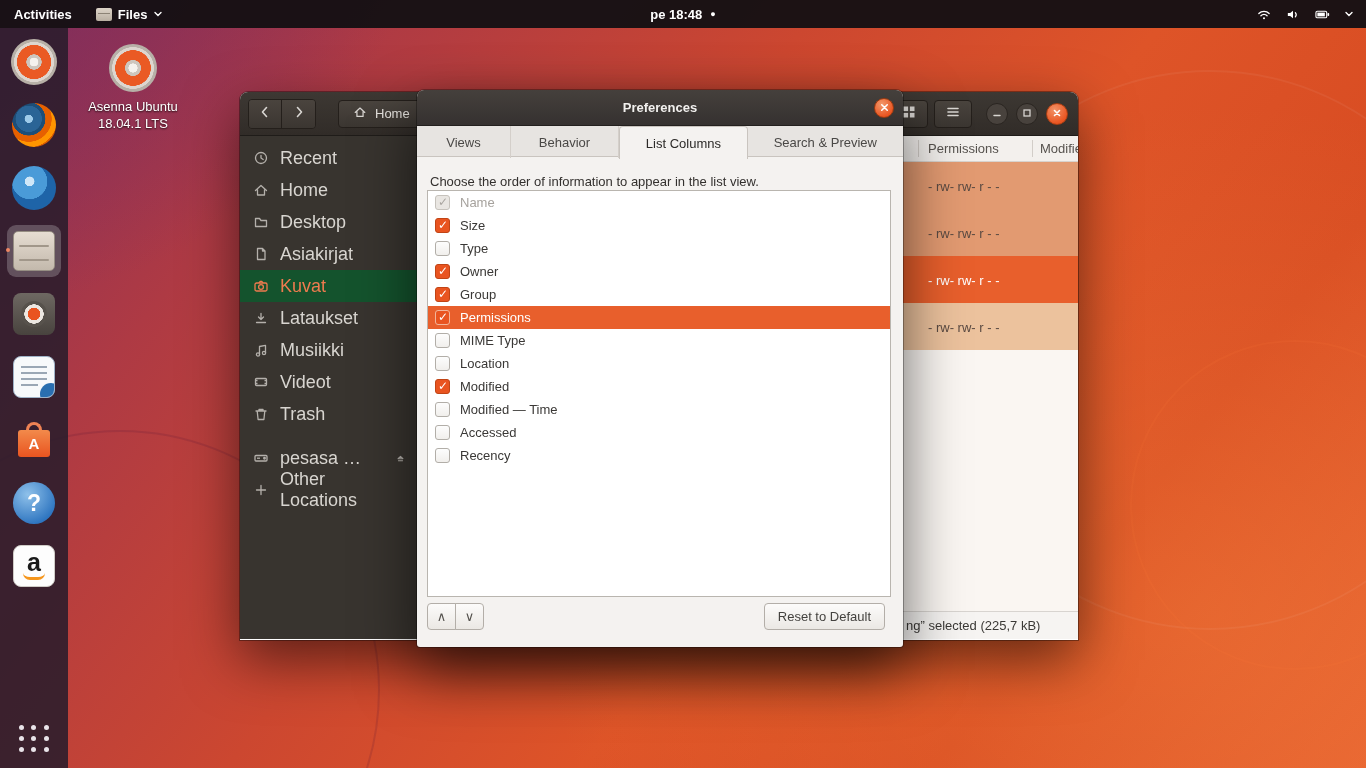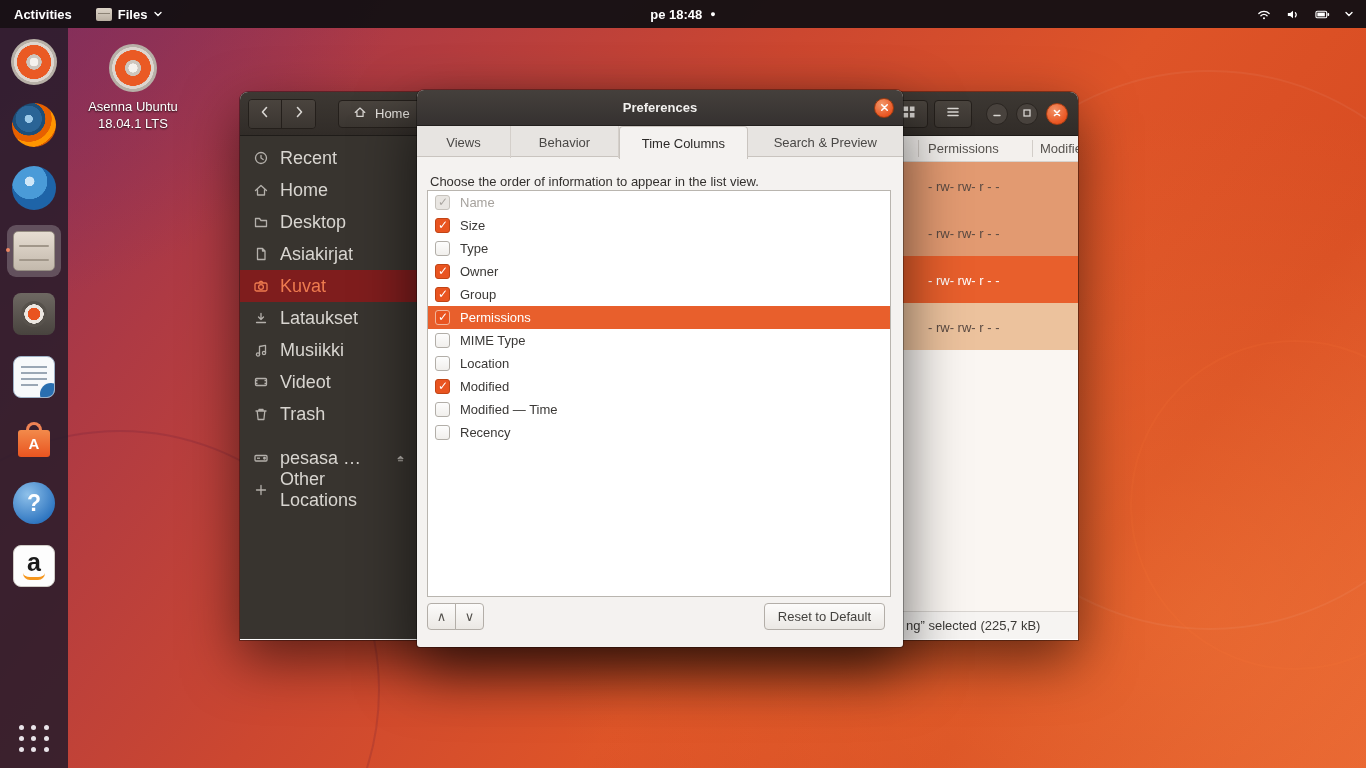--- a/index.html
+++ b/index.html
@@ -92,21 +92,21 @@
     display:flex; align-items:center; justify-content:center; margin-left:6px; }
   .win-controls { display:flex; align-items:center; gap:8px; margin-left:14px; margin-right:2px; }
   .wc { width:22px; height:22px; border-radius:50%; background:#48423d; border:1px solid #2a2521; display:flex; align-items:center; justify-content:center; }
   .wc.close { background:radial-gradient(circle at 38% 30%, #f29368, #e95420 72%); border-color:#a93e12; }
 
   .fm-body { display:flex; height:503px; }
   .fm-sidebar { width:180px; background:#38342f; padding-top:6px; flex:none; }
   .sb-item { height:32px; display:flex; align-items:center; gap:11px; padding:0 13px; color:#d8d5d0; font-size:18px; }
   .sb-item .si svg { display:block; }
   .sb-item svg * { stroke:#b4b0ab; }
-  .sb-item.selected { background:#7f1d1d; color:#ee7b4f; }
+  .sb-item.selected { background:#14532d; color:#ee7b4f; }
   .sb-item.selected svg * { stroke:#ee7b4f; }
   .sb-gap { height:12px; }
   .sb-eject { margin-left:auto; }
 
   .fm-content { flex:1; position:relative; background:#faf6f2; overflow:hidden; }
   .col-hdr { height:26px; background:#f3f0ed; border-bottom:1px solid #d8d3ce; position:relative; color:#56524e; font-size:13px; }
   .col-hdr .hdr-label { position:absolute; top:5px; white-space:nowrap; }
   .hdr-label.c1 { left:508px; }
   .hdr-label.c2 { left:620px; }
   .col-sep { position:absolute; top:4px; bottom:4px; width:1px; background:#d2cdc8; }
@@ -388,21 +388,21 @@
     </div>
 
     <div class="prefs-tabs">
       <div class="tab">
         <span>Views</span>
       </div>
       <div class="tab">
         <span>Behavior</span>
       </div>
       <div class="tab active">
-        <span>Time Columns</span>
+        <span>List Columns</span>
       </div>
       <div class="tab">
         <span>Search &amp; Preview</span>
       </div>
     </div>
 
     <div class="prefs-heading">Choose the order of information to appear in the list view.</div>
 
     <div class="listbox">
       <div class="col-row checked disabled">
@@ -437,20 +437,24 @@
         <span class="cb"></span>
           <span>Location</span>
       </div>
       <div class="col-row checked">
         <span class="cb"></span>
           <span>Modified</span>
       </div>
       <div class="col-row">
         <span class="cb"></span>
           <span>Modified — Time</span>
+      </div>
+      <div class="col-row">
+        <span class="cb"></span>
+          <span>Accessed</span>
       </div>
       <div class="col-row">
         <span class="cb"></span>
           <span>Recency</span>
       </div>
     </div>
 
     <div class="updown">
       <div class="ud-btn up">
           <span>∧</span>

